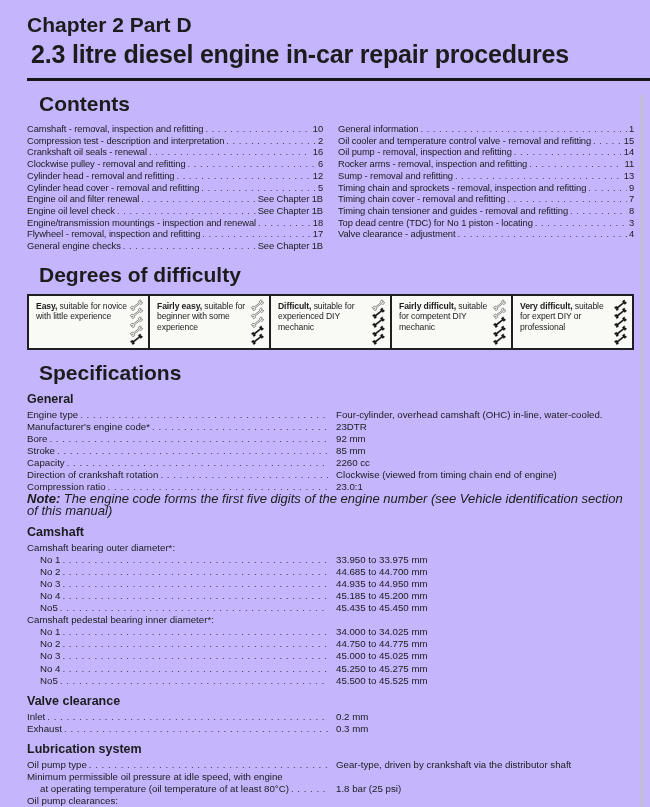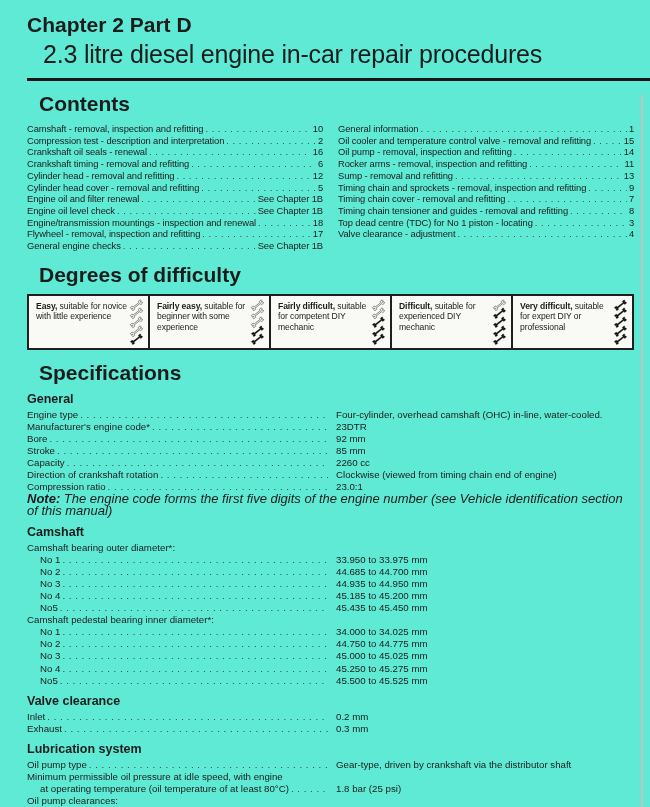--- a/index.html
+++ b/index.html
@@ -1,23 +1,23 @@
 <!DOCTYPE html>
 <html><head>
 <meta charset="utf-8">
 <style>
   html,body{margin:0;padding:0;background:#e8e8e6;}
-  .page{position:relative;width:650px;height:807px;background:#5eead4;box-sizing:border-box;
+  .page{position:relative;width:650px;height:807px;background:#c4b5fd;box-sizing:border-box;
         padding:10px 16px 0 27px;overflow:hidden;color:#1c1c1c;
         font-family:"Liberation Sans","DejaVu Sans",sans-serif;}
   .scan-edge{position:absolute;right:7px;top:95px;bottom:0;width:2px;background:#c4c4bf;}
 
   
   .h-chapter{font-size:21px;font-weight:bold;margin:2px 0 0;line-height:26px;}
-  .h-title{font-size:25px;font-weight:400;margin:1px 16px 9px;line-height:30px;letter-spacing:-0.2px;}
+  .h-title{font-size:25px;font-weight:700;margin:1px 4px 9px;line-height:30px;letter-spacing:-0.2px;}
   .rule-thick{height:3px;background:#15151a;margin-right:-16px;}
 
   
   .big-heading{font-size:21px;font-weight:bold;margin:11px 12px 7px;line-height:24px;}
 
   
   .toc-cols{display:flex;gap:15px;}
   .toc-col{flex:1;min-width:0;}
   .toc-row{display:flex;align-items:flex-start;font-size:9.4px;line-height:11.7px;letter-spacing:-0.1px;}
   .toc-row .lbl{white-space:nowrap;}
@@ -73,21 +73,21 @@
     <span class="pg">2</span>
   </div>
 
   <div class="toc-row">
     <span class="lbl">Crankshaft oil seals - renewal</span>
     <span class="leader"></span>
     <span class="pg">16</span>
   </div>
 
   <div class="toc-row">
-    <span class="lbl">Crankshaft timing - removal and refitting</span>
+    <span class="lbl">Clockwise pulley - removal and refitting</span>
     <span class="leader"></span>
     <span class="pg">6</span>
   </div>
 
   <div class="toc-row">
     <span class="lbl">Cylinder head - removal and refitting</span>
     <span class="leader"></span>
     <span class="pg">12</span>
   </div>
 
@@ -255,31 +255,31 @@
             <svg class="spanner" width="17" height="14" viewBox="-1 -5 26 22">
               <g transform="rotate(-38 12 6)">
                 <path d="M1 2.5 L5.5 2.5 L5.5 4.8 L18.5 4.8 L18.5 2.5 L23 2.5 L23 5 L20.5 6 L23 7 L23 9.5 L18.5 9.5 L18.5 7.2 L5.5 7.2 L5.5 9.5 L1 9.5 L1 7 L3.5 6 L1 5 Z" fill="#121212" stroke="#121212" stroke-width="0.4"></path>
               </g>
             </svg>
           </div>
   </div>
 
   <div class="diff-cell">
     <div class="diff-text">
-      <b>Fairly difficult,</b><span> suitable for competent DIY mechanic</span>
+      <b>Difficult,</b><span> suitable for experienced DIY mechanic</span>
     </div>
     <div class="diff-icons">
             <svg class="spanner" width="17" height="14" viewBox="-1 -5 26 22">
               <g transform="rotate(-38 12 6)">
                 <path d="M1 2.5 L5.5 2.5 L5.5 4.8 L18.5 4.8 L18.5 2.5 L23 2.5 L23 5 L20.5 6 L23 7 L23 9.5 L18.5 9.5 L18.5 7.2 L5.5 7.2 L5.5 9.5 L1 9.5 L1 7 L3.5 6 L1 5 Z" fill="none" stroke="#5a5a5a" stroke-width="1.1"></path>
               </g>
             </svg>
             <svg class="spanner" width="17" height="14" viewBox="-1 -5 26 22">
               <g transform="rotate(-38 12 6)">
-                <path d="M1 2.5 L5.5 2.5 L5.5 4.8 L18.5 4.8 L18.5 2.5 L23 2.5 L23 5 L20.5 6 L23 7 L23 9.5 L18.5 9.5 L18.5 7.2 L5.5 7.2 L5.5 9.5 L1 9.5 L1 7 L3.5 6 L1 5 Z" fill="none" stroke="#5a5a5a" stroke-width="1.1"></path>
+                <path d="M1 2.5 L5.5 2.5 L5.5 4.8 L18.5 4.8 L18.5 2.5 L23 2.5 L23 5 L20.5 6 L23 7 L23 9.5 L18.5 9.5 L18.5 7.2 L5.5 7.2 L5.5 9.5 L1 9.5 L1 7 L3.5 6 L1 5 Z" fill="#121212" stroke="#121212" stroke-width="0.4"></path>
               </g>
             </svg>
             <svg class="spanner" width="17" height="14" viewBox="-1 -5 26 22">
               <g transform="rotate(-38 12 6)">
                 <path d="M1 2.5 L5.5 2.5 L5.5 4.8 L18.5 4.8 L18.5 2.5 L23 2.5 L23 5 L20.5 6 L23 7 L23 9.5 L18.5 9.5 L18.5 7.2 L5.5 7.2 L5.5 9.5 L1 9.5 L1 7 L3.5 6 L1 5 Z" fill="#121212" stroke="#121212" stroke-width="0.4"></path>
               </g>
             </svg>
             <svg class="spanner" width="17" height="14" viewBox="-1 -5 26 22">
               <g transform="rotate(-38 12 6)">
                 <path d="M1 2.5 L5.5 2.5 L5.5 4.8 L18.5 4.8 L18.5 2.5 L23 2.5 L23 5 L20.5 6 L23 7 L23 9.5 L18.5 9.5 L18.5 7.2 L5.5 7.2 L5.5 9.5 L1 9.5 L1 7 L3.5 6 L1 5 Z" fill="#121212" stroke="#121212" stroke-width="0.4"></path>
@@ -288,31 +288,31 @@
             <svg class="spanner" width="17" height="14" viewBox="-1 -5 26 22">
               <g transform="rotate(-38 12 6)">
                 <path d="M1 2.5 L5.5 2.5 L5.5 4.8 L18.5 4.8 L18.5 2.5 L23 2.5 L23 5 L20.5 6 L23 7 L23 9.5 L18.5 9.5 L18.5 7.2 L5.5 7.2 L5.5 9.5 L1 9.5 L1 7 L3.5 6 L1 5 Z" fill="#121212" stroke="#121212" stroke-width="0.4"></path>
               </g>
             </svg>
           </div>
   </div>
 
   <div class="diff-cell">
     <div class="diff-text">
-      <b>Difficult,</b><span> suitable for experienced DIY mechanic</span>
+      <b>Fairly difficult,</b><span> suitable for competent DIY mechanic</span>
     </div>
     <div class="diff-icons">
             <svg class="spanner" width="17" height="14" viewBox="-1 -5 26 22">
               <g transform="rotate(-38 12 6)">
                 <path d="M1 2.5 L5.5 2.5 L5.5 4.8 L18.5 4.8 L18.5 2.5 L23 2.5 L23 5 L20.5 6 L23 7 L23 9.5 L18.5 9.5 L18.5 7.2 L5.5 7.2 L5.5 9.5 L1 9.5 L1 7 L3.5 6 L1 5 Z" fill="none" stroke="#5a5a5a" stroke-width="1.1"></path>
               </g>
             </svg>
             <svg class="spanner" width="17" height="14" viewBox="-1 -5 26 22">
               <g transform="rotate(-38 12 6)">
-                <path d="M1 2.5 L5.5 2.5 L5.5 4.8 L18.5 4.8 L18.5 2.5 L23 2.5 L23 5 L20.5 6 L23 7 L23 9.5 L18.5 9.5 L18.5 7.2 L5.5 7.2 L5.5 9.5 L1 9.5 L1 7 L3.5 6 L1 5 Z" fill="#121212" stroke="#121212" stroke-width="0.4"></path>
+                <path d="M1 2.5 L5.5 2.5 L5.5 4.8 L18.5 4.8 L18.5 2.5 L23 2.5 L23 5 L20.5 6 L23 7 L23 9.5 L18.5 9.5 L18.5 7.2 L5.5 7.2 L5.5 9.5 L1 9.5 L1 7 L3.5 6 L1 5 Z" fill="none" stroke="#5a5a5a" stroke-width="1.1"></path>
               </g>
             </svg>
             <svg class="spanner" width="17" height="14" viewBox="-1 -5 26 22">
               <g transform="rotate(-38 12 6)">
                 <path d="M1 2.5 L5.5 2.5 L5.5 4.8 L18.5 4.8 L18.5 2.5 L23 2.5 L23 5 L20.5 6 L23 7 L23 9.5 L18.5 9.5 L18.5 7.2 L5.5 7.2 L5.5 9.5 L1 9.5 L1 7 L3.5 6 L1 5 Z" fill="#121212" stroke="#121212" stroke-width="0.4"></path>
               </g>
             </svg>
             <svg class="spanner" width="17" height="14" viewBox="-1 -5 26 22">
               <g transform="rotate(-38 12 6)">
                 <path d="M1 2.5 L5.5 2.5 L5.5 4.8 L18.5 4.8 L18.5 2.5 L23 2.5 L23 5 L20.5 6 L23 7 L23 9.5 L18.5 9.5 L18.5 7.2 L5.5 7.2 L5.5 9.5 L1 9.5 L1 7 L3.5 6 L1 5 Z" fill="#121212" stroke="#121212" stroke-width="0.4"></path>

